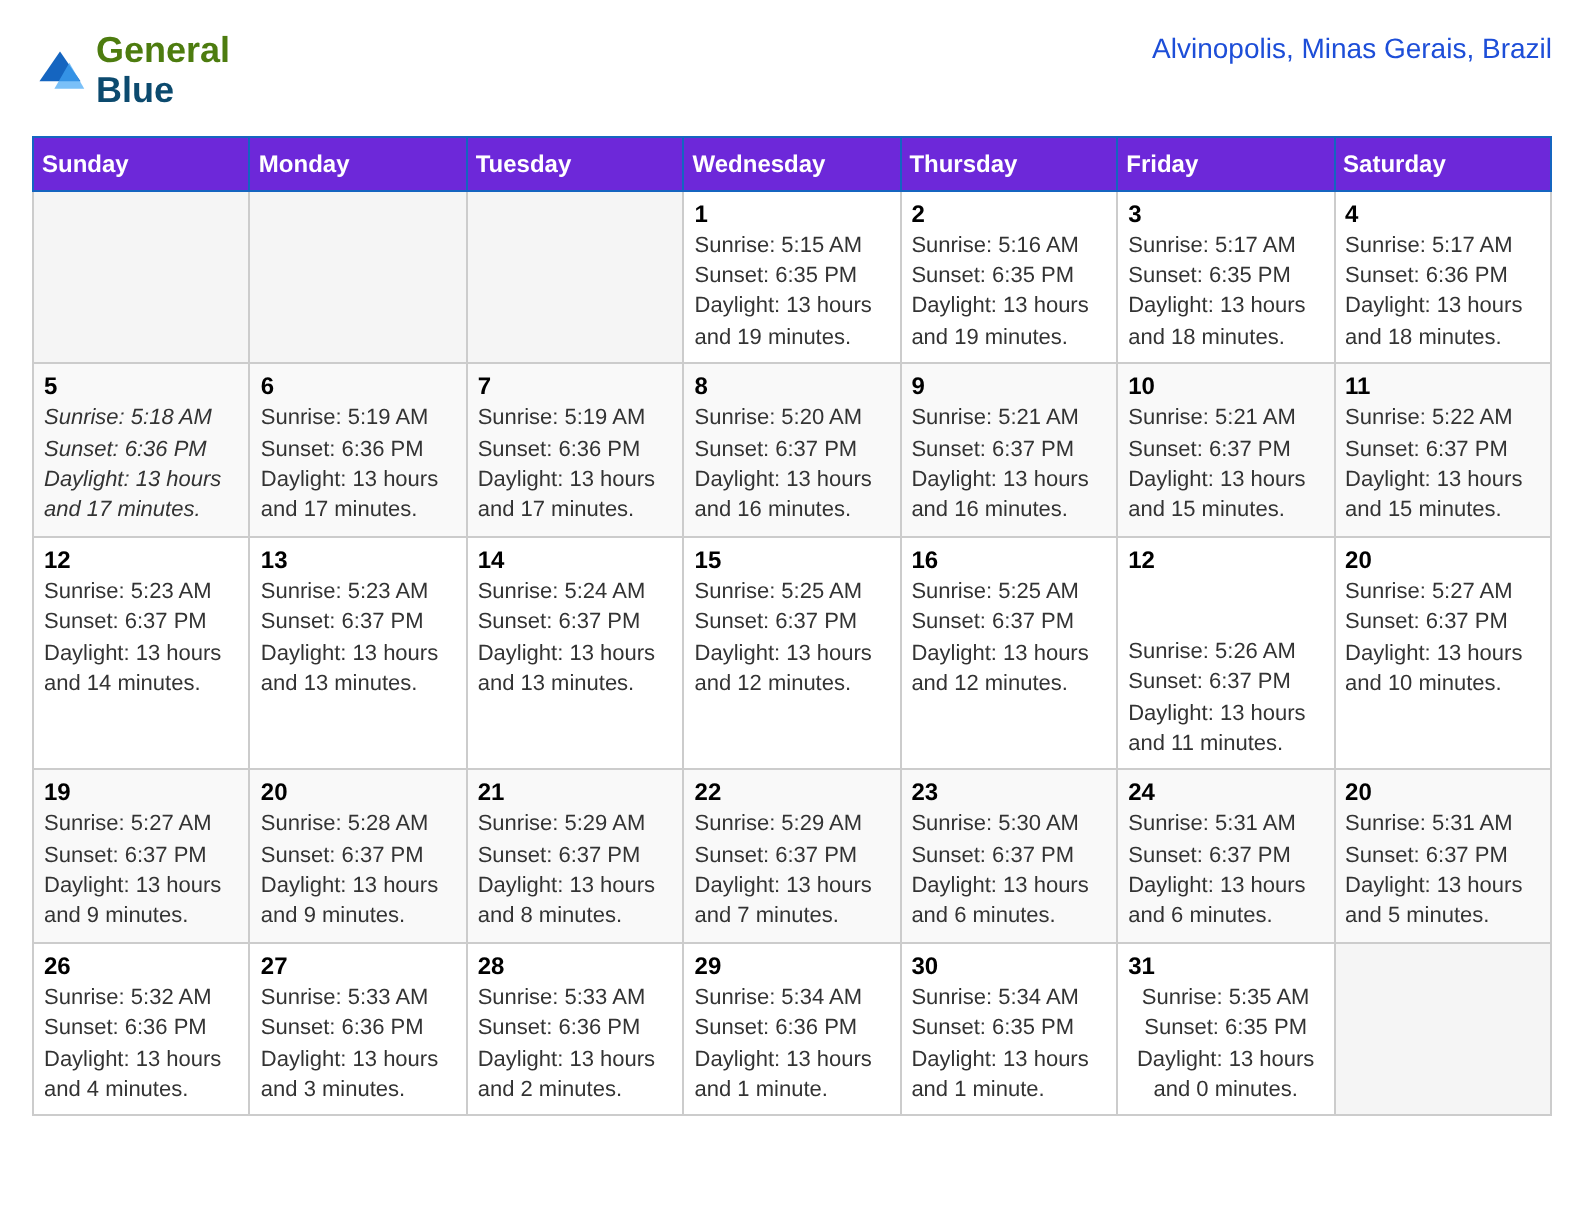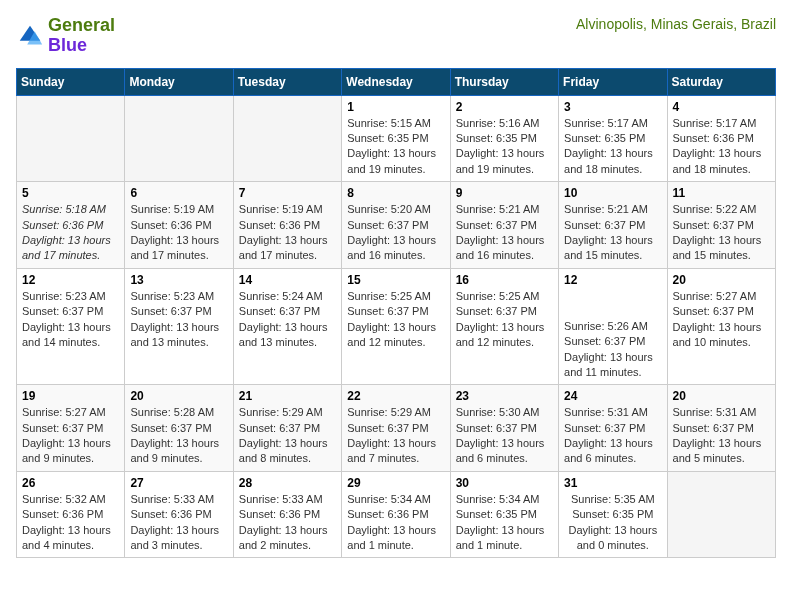--- a/index.html
+++ b/index.html
@@ -20,44 +20,44 @@
       display: flex;
       align-items: center;
       gap: 4px;
     }
     .logo-text {
       font-size: 18px;
       font-weight: bold;
       line-height: 1.1;
     }
     .logo-general { color: #4d7c0f; }
-    .logo-blue { color: #6d28d9; }
+    .logo-blue { color: #0c4a6e; }
     .logo-icon {
       width: 28px;
       height: 28px;
     }
     .title-block {
       text-align: right;
     }
     .month-title {
       font-size: 32px;
       font-weight: bold;
       color: #1a1a2e;
     }
     .subtitle {
       font-size: 14px;
-      color: #4d7c0f;
+      color: #1d4ed8;
     }
     .calendar {
       width: 100%;
       border-collapse: collapse;
       font-size: 11px;
     }
     .calendar th {
-      background: #0c4a6e;
+      background: #6d28d9;
       color: #fff;
       padding: 6px 4px;
       text-align: left;
       font-size: 12px;
       border: 1px solid #1565c0;
     }
     .calendar td {
       border: 1px solid #ccc;
       vertical-align: top;
       padding: 4px 5px;

